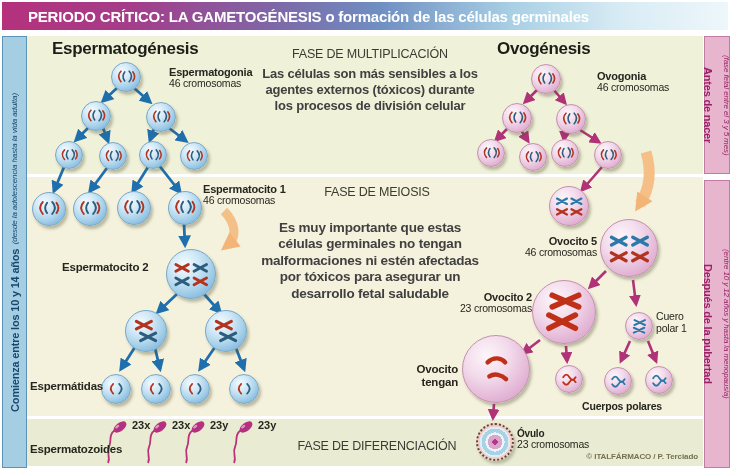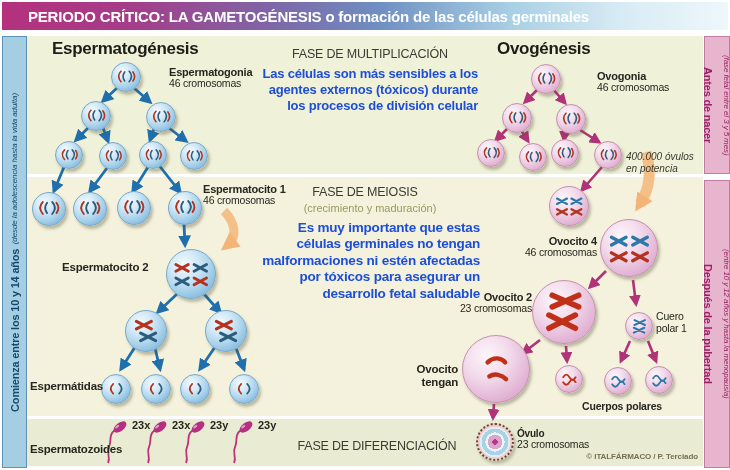--- a/index.html
+++ b/index.html
@@ -24,21 +24,21 @@
   .vdn{writing-mode:vertical-lr;white-space:nowrap;text-align:center;}
   #stripL{color:#16486e;} #stripRT,#stripRB{color:#9b2065;}
   .vb{font-weight:bold;font-size:11px;letter-spacing:-0.2px;}
   .vi{font-style:italic;font-size:8px;letter-spacing:-0.1px;}
   
   .lb{position:absolute;color:#26261f;line-height:1.12;}
   .lb .b{font-weight:bold;font-size:11px;letter-spacing:-0.2px;}
   .lb .s{font-size:10.5px;letter-spacing:-0.2px;}
   .sect{position:absolute;font-weight:bold;font-size:17px;color:#1d1d18;letter-spacing:-0.3px;}
   .phase{position:absolute;text-align:center;font-weight:normal;font-size:12.5px;color:#3b3b33;letter-spacing:-0.2px;}
-  .note{position:absolute;text-align:right;font-weight:bold;color:#1d4ed8;font-size:13px;line-height:1.22;letter-spacing:-0.2px;}
+  .note{position:absolute;text-align:center;font-weight:bold;color:#404040;font-size:13px;line-height:1.22;letter-spacing:-0.2px;}
   .sub-olive{position:absolute;text-align:center;color:#9a9a60;font-size:11px;}
   .it{position:absolute;font-style:italic;font-size:10px;color:#3a3a30;line-height:1.15;}
   
   .cell{position:absolute;border-radius:50%;box-shadow:2px 3px 3px rgba(80,80,50,.35);}
   .cb{background:radial-gradient(circle at 36% 30%,#f4fbfe 0%,#d3e9f7 30%,#a6d0ea 60%,#7fb5da 85%,#74abd1 100%);border:1px solid #79a8c6;}
   .cp{background:radial-gradient(circle at 36% 30%,#fdf6fa 0%,#f3dcec 35%,#e3b5d6 70%,#d29cc4 95%);border:1px solid #c490ae;}
   .cell svg{position:absolute;left:10%;top:10%;width:80%;height:80%;}
   #ovule{position:absolute;left:476px;top:423px;width:34px;height:34px;border-radius:50%;
          border:2px dotted #5a4a42;box-shadow:2px 3px 3px rgba(80,80,50,.3);
          background:radial-gradient(circle,#b5368a 0 12%,#dba6cb 12% 30%,#eaf4f9 30% 40%,#a9d2e4 40% 56%,#dceef6 56% 64%,#f6cdc4 64% 100%);}
@@ -366,22 +366,21 @@
         <use href="#wav2b"></use>
       </svg>
     </div>
   <div id="ovule"></div>
 
   <div class="sect" style="left:52px;top:39px">Espermatogénesis</div>
   <div class="sect" style="left:497px;top:39px">Ovogénesis</div>
 
   <div class="phase" style="left:265px;width:210px;top:47px">FASE DE MULTIPLICACIÓN</div>
   <div class="note" style="left:262px;width:216px;top:66px">Las células son más sensibles a los agentes externos (tóxicos) durante los procesos de división celular</div>
-  <div class="phase" style="left:260px;width:210px;top:185px">FASE DE MEIOSIS</div>
-  <div class="sub-olive" style="left:265px;width:210px;top:202px">(crecimiento y maduración)</div>
+  <div class="phase" style="left:272px;width:210px;top:185px">FASE DE MEIOSIS</div>
   <div class="note" style="left:260px;width:220px;top:220px;font-size:13.5px">Es muy importante que estas células germinales no tengan malformaciones ni estén afectadas por tóxicos para asegurar un desarrollo fetal saludable</div>
   <div class="phase" style="left:297px;width:160px;top:439px">FASE DE DIFERENCIACIÓN</div>
 
   <div class="lb" style="left:169px;top:66px">
     <div class="b">Espermatogonia</div>
       <div class="s">46 cromosomas</div>
   </div>
   <div class="lb" style="left:203px;top:183px">
     <div class="b">Espermatocito 1</div>
       <div class="s">46 cromosomas</div>
@@ -397,23 +396,22 @@
   </div>
   <div class="stype" style="left:132px;top:419px">23x</div>
   <div class="stype" style="left:172px;top:419px">23x</div>
   <div class="stype" style="left:210px;top:419px">23y</div>
   <div class="stype" style="left:258px;top:419px">23y</div>
 
   <div class="lb" style="left:597px;top:70px">
     <div class="b">Ovogonia</div>
       <div class="s">46 cromosomas</div>
   </div>
-  <div class="it" style="left:626px;top:151px;width:78px">400.000 óvulos en potencia</div>
   <div class="lb" style="left:515px;width:82px;top:235px;text-align:right">
-    <div class="b">Ovocito 4</div>
+    <div class="b">Ovocito 5</div>
       <div class="s">46 cromosomas</div>
   </div>
   <div class="lb" style="left:448px;width:84px;top:291px;text-align:right">
     <div class="b">Ovocito 2</div>
       <div class="s">23 cromosomas</div>
   </div>
   <div class="lb" style="left:656px;top:311px;width:40px">
     <div class="s" style="font-weight:400;font-size:10.5px">Cuero polar 1</div>
   </div>
   <div class="lb" style="left:410px;width:48px;top:363px;text-align:right">

